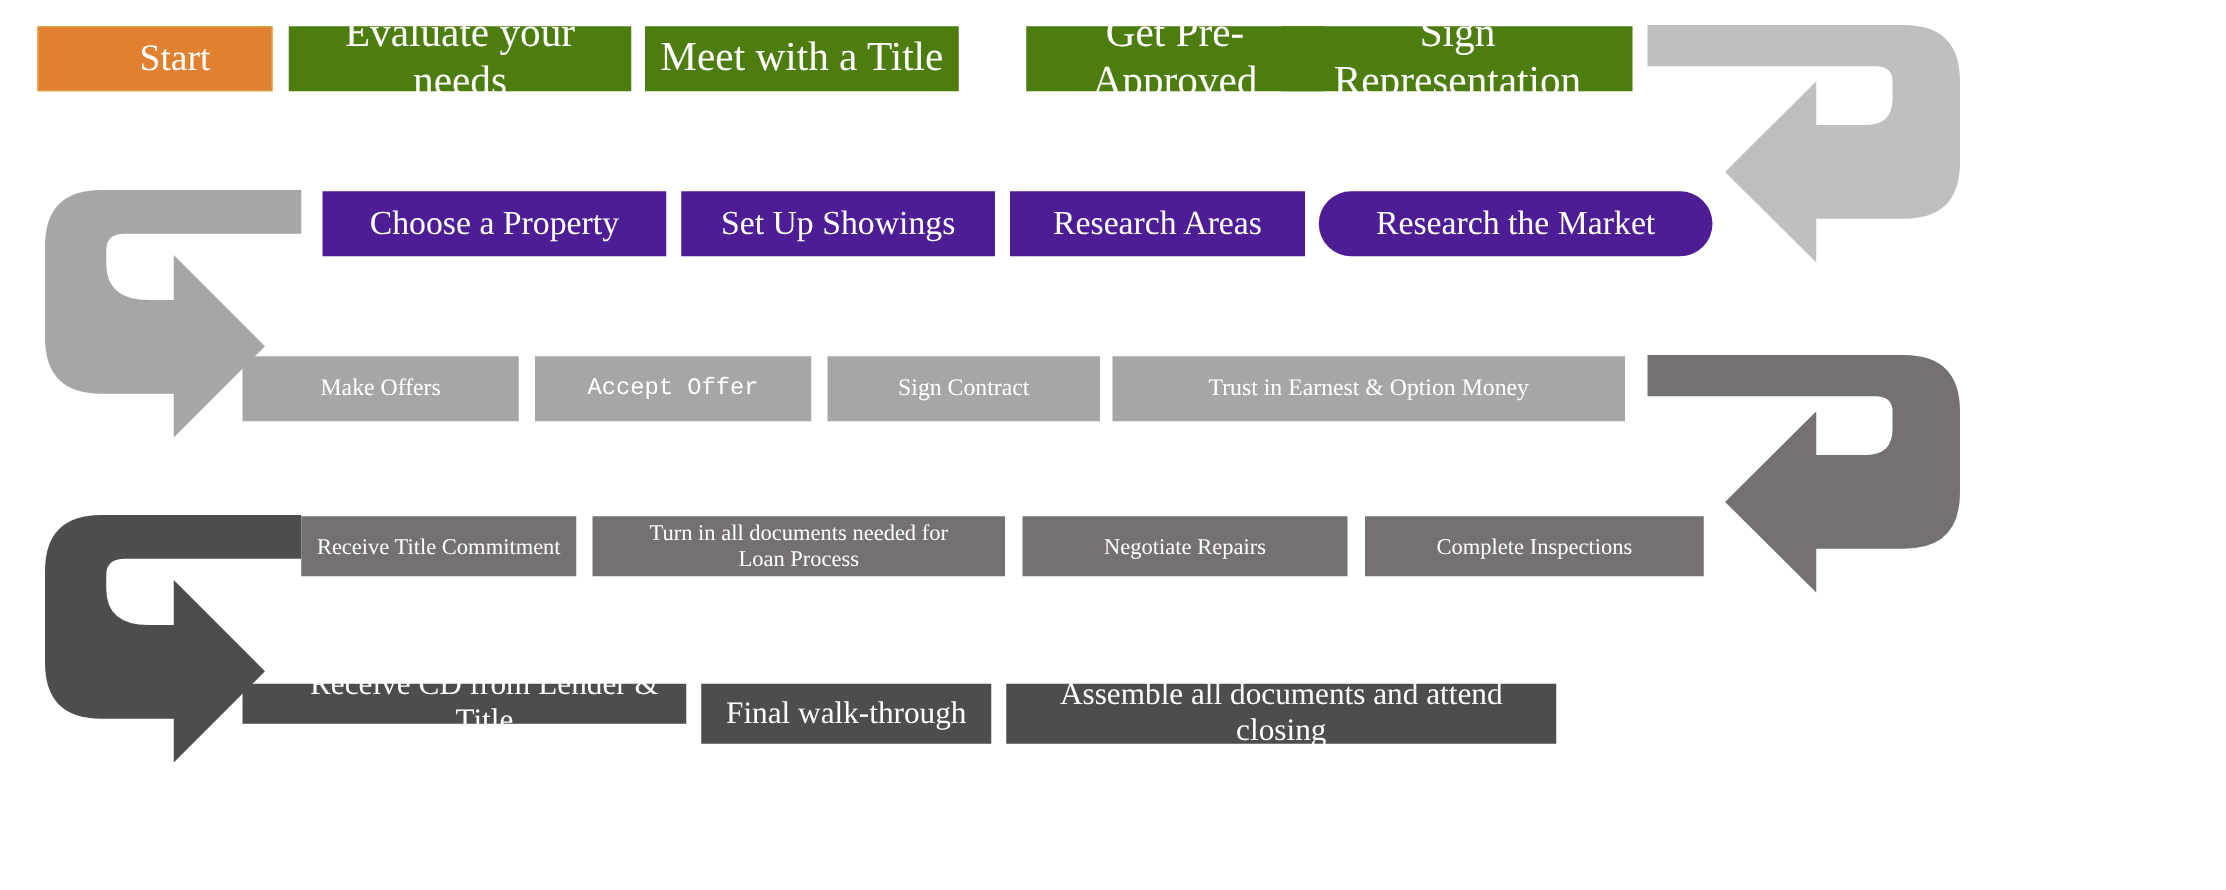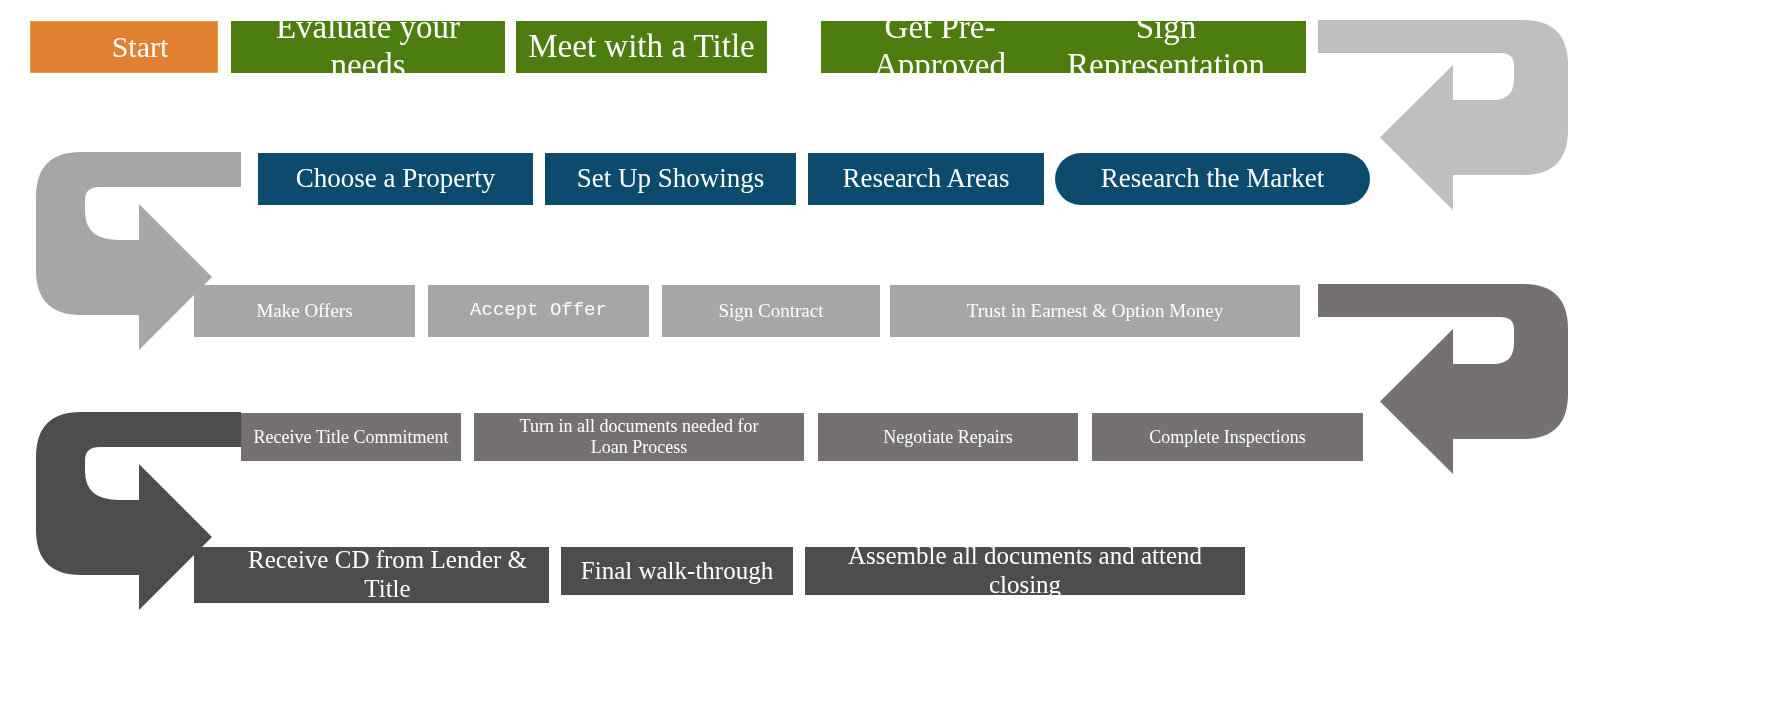--- a/index.html
+++ b/index.html
@@ -13,21 +13,21 @@
     position:absolute;
     display:flex;align-items:center;justify-content:center;
     text-align:center;
     color:#ffffff;
     line-height:1.15;
     box-sizing:border-box;
     padding:2px 8px;
     white-space:pre-line;
   }
   .r1{background:#4d7c0f;font-size:33px;}
-  .r2{background:#0c4a6e;font-size:27px;}
+  .r2{background:#4c1d95;font-size:27px;}
   .r3{background:#a6a6a6;font-size:19px;}
   .r4{background:#767171;font-size:18px;}
   .r5{background:#4d4d4d;font-size:25px;}
   .accent{background:#e08030;font-size:30px;}
   .accent-start{background:#e08030;font-size:30px;border:1px solid #d9a441;}
 
   .conn{position:absolute;}
   .conn svg{display:block;overflow:visible;}
 </style>
 </head>
@@ -134,17 +134,17 @@
                Z" fill="#4d4d4d"></path>
     </svg>
   </div>
 
   <div class="box r4" style="left:241px;top:413px;width:220px;height:48px;">Receive Title Commitment</div>
   <div class="box r4" style="left:474px;top:413px;width:330px;height:48px;">Turn in all documents needed for
 Loan Process</div>
   <div class="box r4" style="left:818px;top:413px;width:260px;height:48px;">Negotiate Repairs</div>
   <div class="box r4" style="left:1092px;top:413px;width:271px;height:48px;">Complete Inspections</div>
 
-  <div class="box r5" style="left:194px;top:547px;width:355px;height:56px;padding-left:40px;">Receive CD from Lender &amp; Title</div>
+  <div class="box r5" style="left:194px;top:547px;width:355px;height:32px;padding-left:40px;">Receive CD from Lender &amp; Title</div>
   <div class="box r5" style="left:561px;top:547px;width:232px;height:48px;">Final walk-through</div>
   <div class="box r5" style="left:805px;top:547px;width:440px;height:48px;">Assemble all documents and attend closing</div>
 
 </div>
 
 </body></html>

